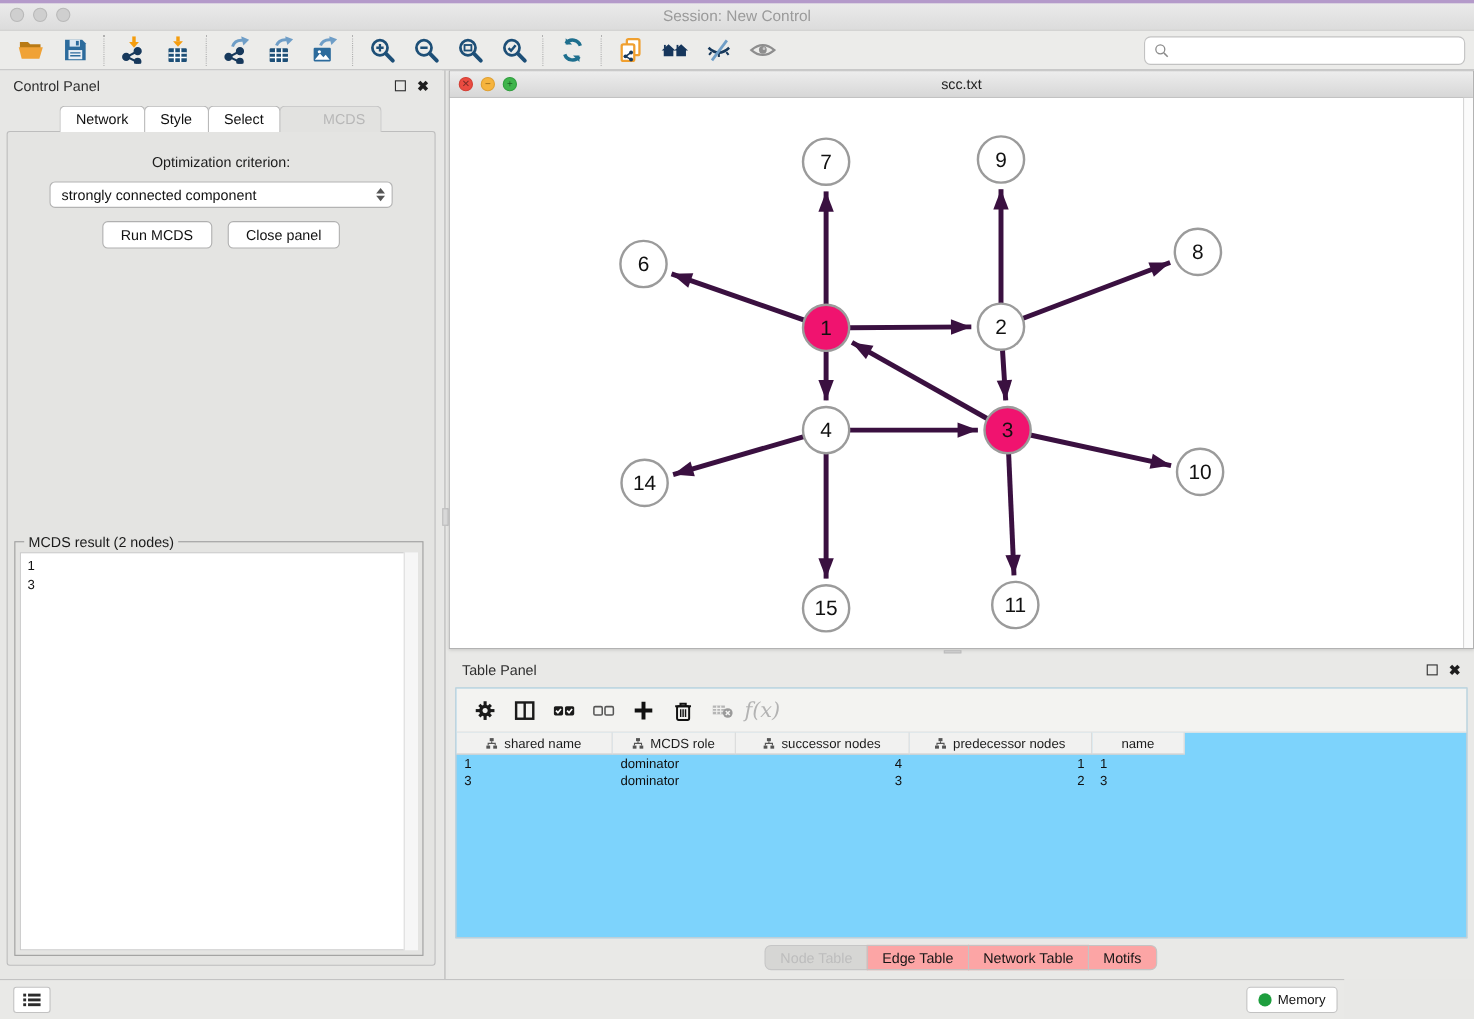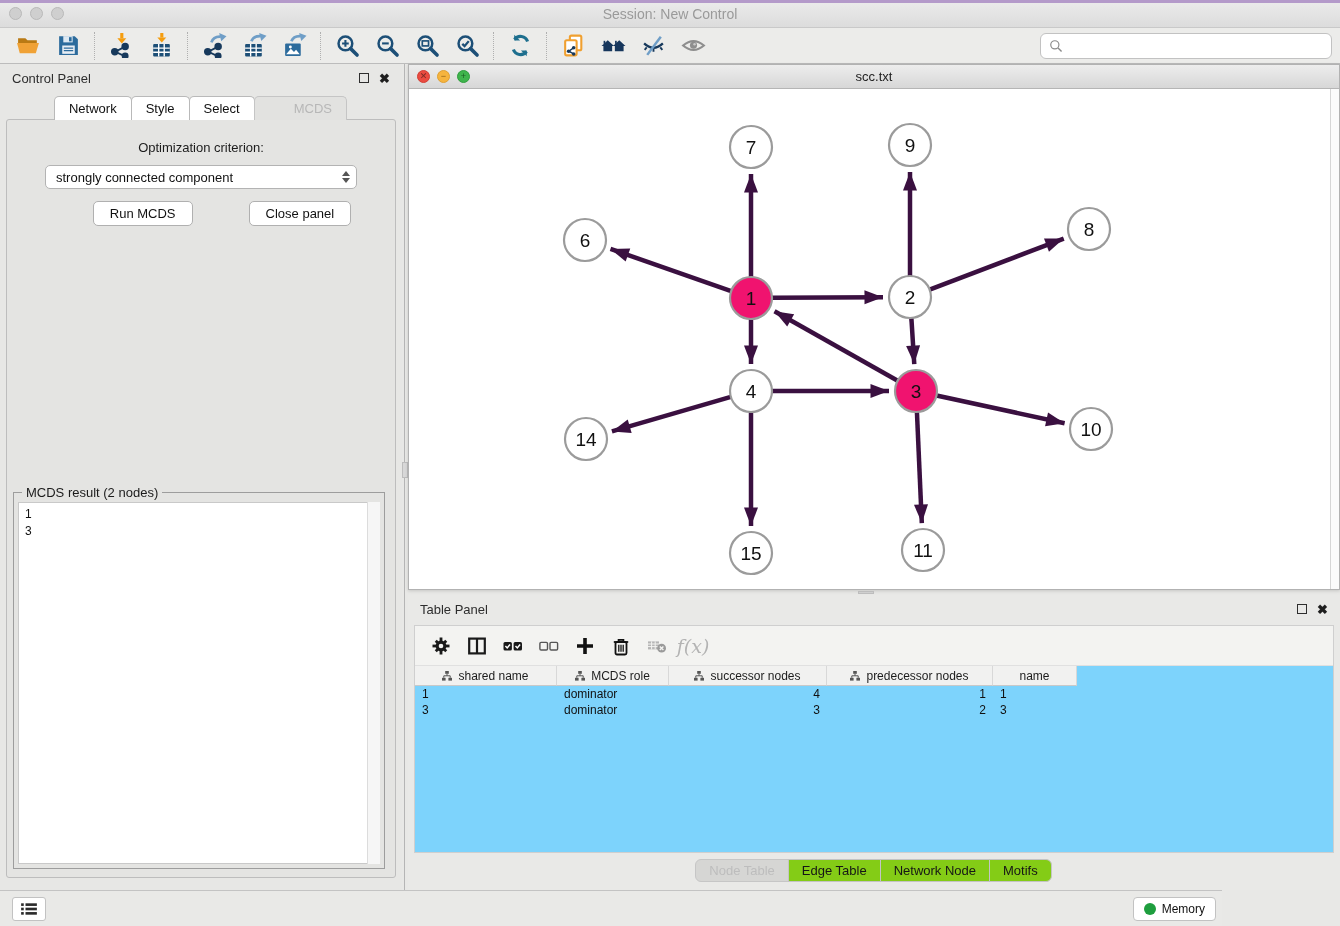--- a/index.html
+++ b/index.html
@@ -51,21 +51,21 @@
     background:#e4e4e2; border:1px solid #bdbdbd; border-radius:3px; }
   .opt-label { text-align:center; font-size:13px; color:#1c1c1c; margin-top:20px; }
   .criterion { margin:10px auto 0; width:312px; height:24px; background:#fff; border:1px solid #b3b3b3;
     border-radius:5px; display:flex; align-items:center; padding:0 6px 0 10px; font-size:13px; color:#111; cursor:pointer; }
   .criterion .stepper { margin-left:auto; display:flex; flex-direction:column; gap:2px; }
   .criterion .stepper span { width:0; height:0; border-left:4px solid transparent; border-right:4px solid transparent; }
   .criterion .stepper .up { border-bottom:5px solid #555; }
   .criterion .stepper .dn { border-top:5px solid #555; }
   .cp-buttons { display:flex; justify-content:center; gap:14px; margin-top:12px; }
   .btn { font-size:13px; color:#111; background:#fff; border:1px solid #b0b0b0; border-radius:5px;
-    padding:4px 16px; cursor:pointer;margin-left:42px; }
+    padding:4px 16px; cursor:pointer; }
 
   .result-box { position:absolute; left:6px; right:10px; top:372px; bottom:8px;
     border:1px solid #9d9d9d; background:#e4e4e2; }
   .result-title { position:absolute; left:8px; top:-8px; background:#e4e4e2; padding:0 4px; font-size:13px; color:#1b1b1b; }
   .result-area { position:absolute; left:4px; right:4px; top:9px; bottom:4px; background:#fff; border:1px solid #c9c9c9;
     font-size:12px; color:#111; padding:3px 6px; line-height:17px; white-space:pre; overflow:hidden; }
   .result-scroll { position:absolute; right:4px; top:9px; bottom:4px; width:13px; background:#f6f6f6; border-left:1px solid #dcdcdc; }
 
   .v-splitter { position:absolute; left:402px; top:0; width:6px; height:826px; }
   .v-splitter .line { position:absolute; left:2px; top:0; bottom:0; width:1px; background:#b5b5b5; }
@@ -93,21 +93,21 @@
   .fx { font-family:"DejaVu Serif", serif; font-style:italic; font-size:19px; color:#b3b3b3; }
 
   .tbl-header { display:flex; }
   .tbl-hcell { height:20px; background:#f1f1f0; border-right:1px solid #d8d8d8; border-bottom:1px solid #c9c9c9;
     font-size:12px; color:#1c1c1c; display:flex; align-items:center; justify-content:center; gap:6px; cursor:pointer; }
   .tbl-row { display:flex; height:16px; }
   .tbl-cell { font-size:12px; color:#111; padding:0 7px; display:flex; align-items:center; }
   .tbl-cell.right { justify-content:flex-end; }
 
   .tp-tabs { position:absolute; left:0; right:0; top:264px; display:flex; justify-content:center;align-items:flex-end; }
-  .tp-tab { font-size:13px; padding:3px 13px; background:#84cc16; border:1px solid #c4c4c4; margin-left:-1px; color:#161616; cursor:pointer; }
+  .tp-tab { font-size:13px; padding:3px 13px; background:#fca5a5; border:1px solid #c4c4c4; margin-left:-1px; color:#161616; cursor:pointer; }
   .tp-tab:first-child { border-radius:6px 0 0 6px; }
   .tp-tab:last-child { border-radius:0 6px 6px 0; }
   .tp-tab.active { background:#d6d6d4; color:#bdbdbd; border-color:#c6c6c6; }
 
   
   .statusbar { position:absolute; left:0; top:890px; width:1222px; height:36px; background:#e9e9e7; border-top:1px solid #c3c3c3; }
   .sb-left-btn { position:absolute; left:12px; top:6px; width:34px; height:24px; background:#fff; border:1px solid #c2c2c2; border-radius:3px;
     display:flex; align-items:center; justify-content:center; cursor:pointer; }
   .memory-btn { position:absolute; right:6px; top:6px; height:24px; background:#fff; border:1px solid #c2c2c2; border-radius:4px;
     display:flex; align-items:center; gap:6px; padding:0 10px; font-size:12px; color:#111; cursor:pointer; }
@@ -512,21 +512,21 @@
             <div class="tbl-cell" style="width: 112px;">dominator</div>
             <div class="tbl-cell right" style="width: 158px;">3</div>
             <div class="tbl-cell right" style="width: 166px;">2</div>
             <div class="tbl-cell" style="width: 84px;">3</div>
           </div>
         </div>
     </div>
     <div class="tp-tabs" id="tp-tabs">
         <div class="tp-tab active">Node Table</div>
         <div class="tp-tab">Edge Table</div>
-        <div class="tp-tab">Network Node</div>
+        <div class="tp-tab">Network Table</div>
         <div class="tp-tab">Motifs</div>
       </div>
   </div>
 
 </div>
 
 <div class="statusbar">
   <button class="sb-left-btn">
     <svg viewBox="0 0 20 16" width="18" height="14">
         <g fill="#2b2b2b">

